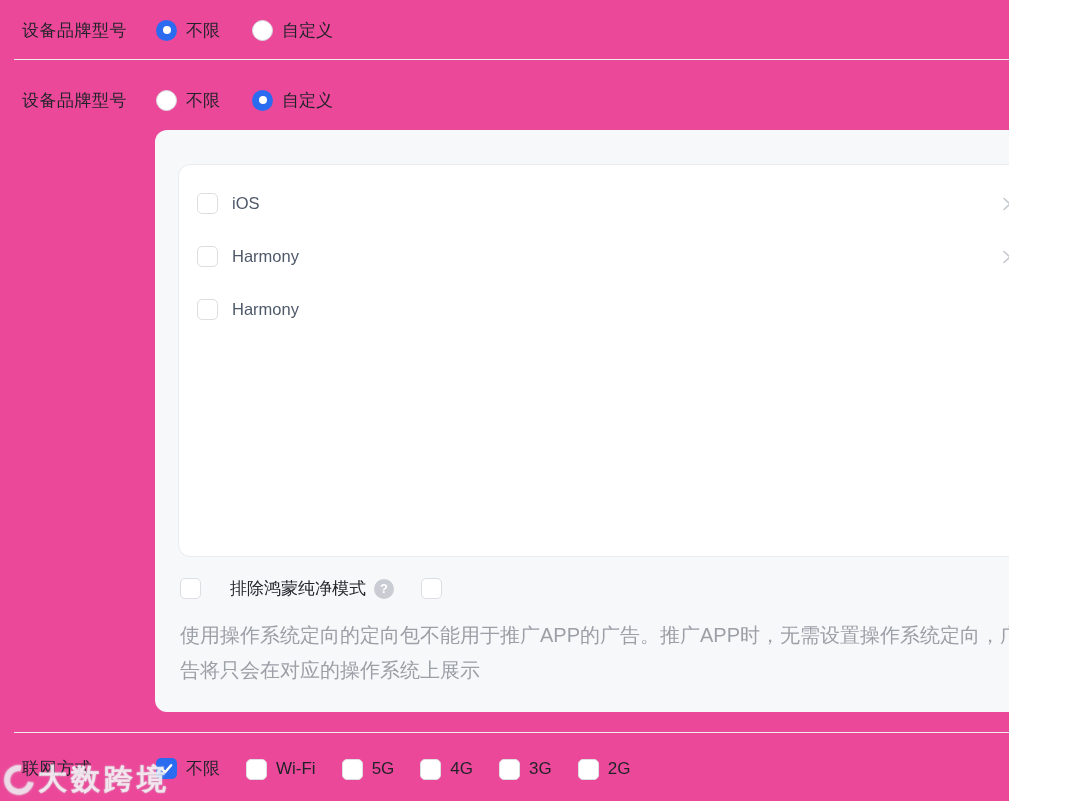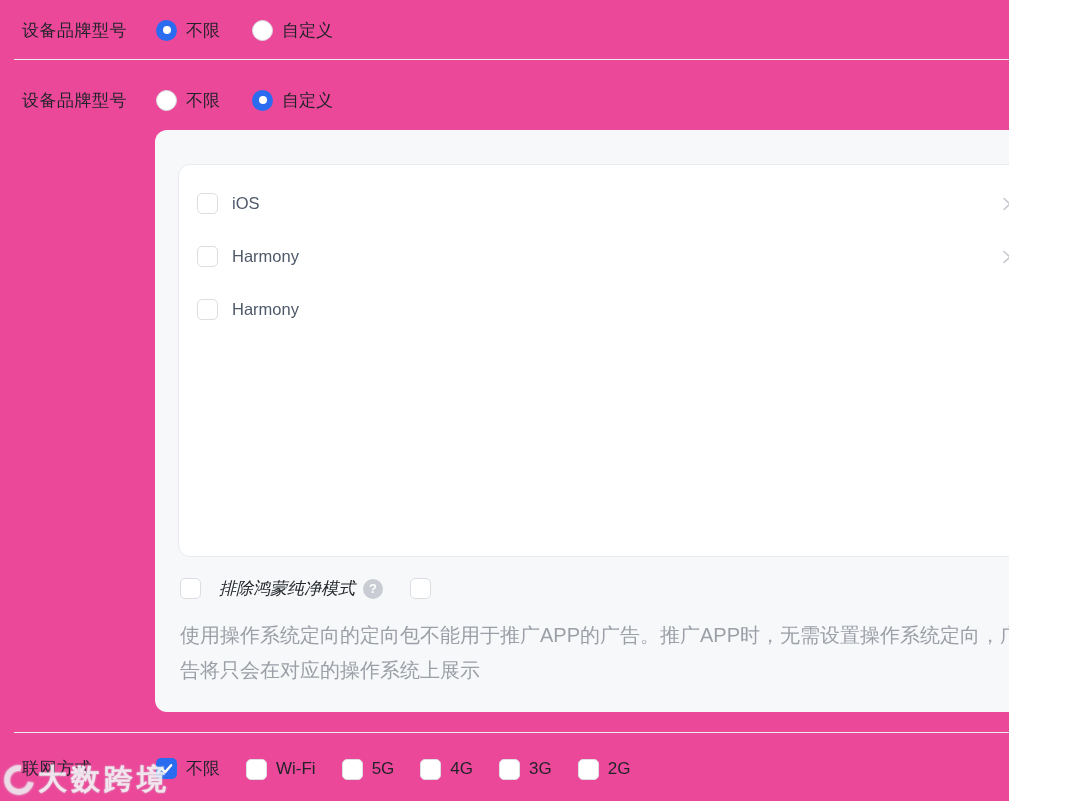--- a/index.html
+++ b/index.html
@@ -27,21 +27,21 @@
   .checkbox.checked svg { display:block; }
 
   
   .panel { position:absolute; left:155px; top:130px; width:903px; height:582px; background:#f7f8fa; border-radius:12px; }
   .os-box { position:absolute; left:23px; top:34px; width:856px; height:393px; background:#fff; border:1px solid #e9ebee; border-radius:12px; padding:12px 18px 0 18px; }
   .os-row { height:53px; display:flex; align-items:center; }
   .os-row .os-label { font-size:16.5px; color:#4e5969; margin-left:14px; flex:1; }
   .chevron { width:16px; height:16px; color:#c4c8ce; }
 
   .exclude-row { position:absolute; left:25px; top:447px; display:flex; align-items:center; }
-  .exclude-row .opt-label { font-size:17px; color:#23262b; margin-left:18px;font-style:italic; }
+  .exclude-row .opt-label { font-size:17px; color:#23262b; margin-left:29px; }
   .help-icon { width:20px; height:20px; border-radius:50%; background:#c9ccd2; color:#fff; font-size:13px; font-weight:bold; display:flex; align-items:center; justify-content:center; margin-left:8px; }
   .gap-between { width:27px; }
 
   .panel-note { position:absolute; left:25px; top:488px; width:860px; font-size:20px; line-height:35px; color:#9b9fa6; }
 
   
   .net-controls { gap:26px; }
   .net-opt { display:flex; align-items:center; gap:9px; }
 
   

